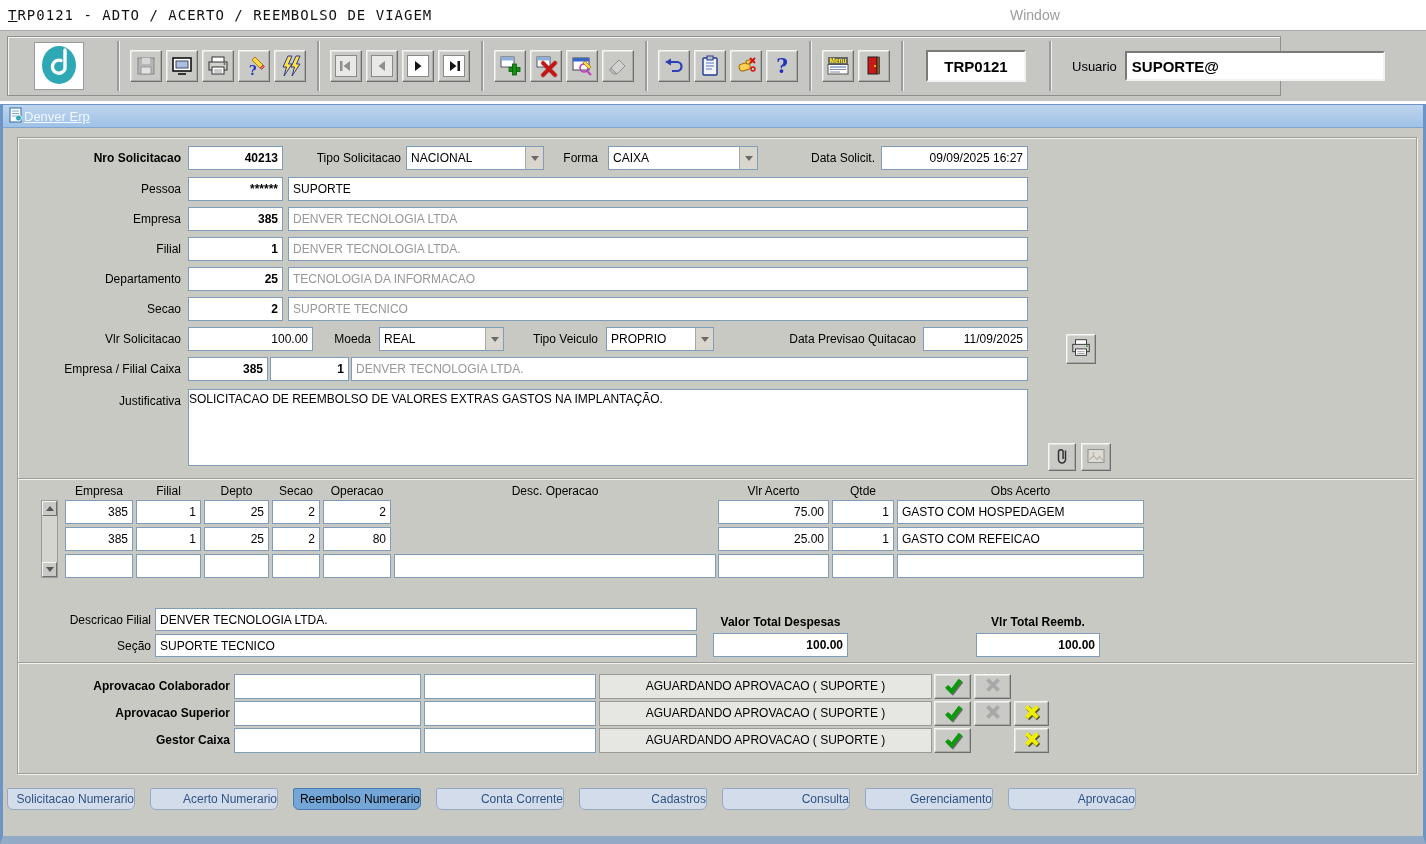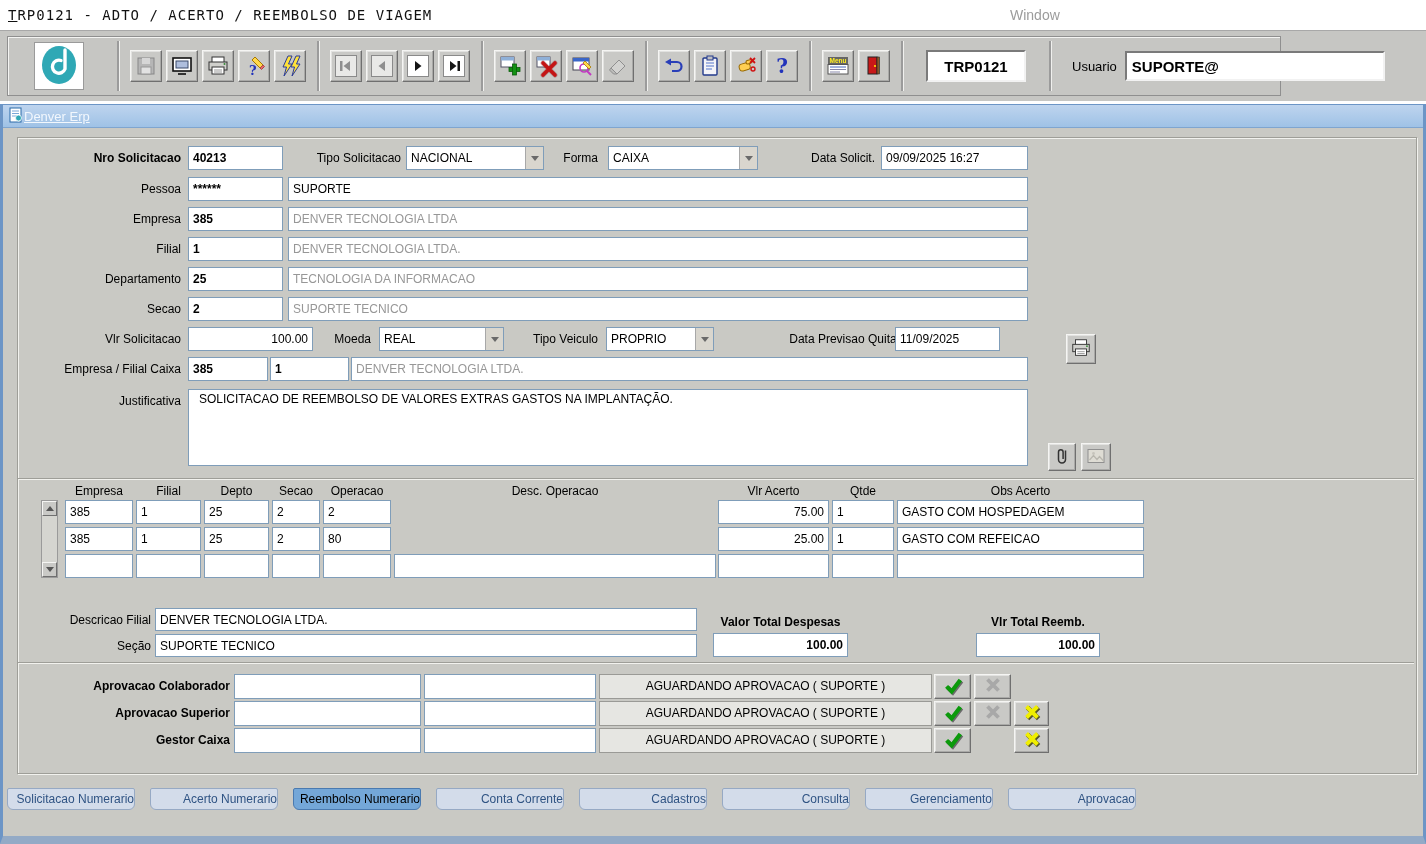--- a/index.html
+++ b/index.html
@@ -46,36 +46,36 @@
   .mdi-body{position:relative;width:100%;height:calc(100% - 23px);}
 
   .frame{position:absolute;left:14px;top:9px;width:1398px;height:635px;border:1px solid #9e9e98;
          box-shadow:inset 1px 1px 0 #f2f2ee,1px 1px 0 #f2f2ee;}
   .hsep{position:absolute;left:15px;width:1396px;height:1px;background:#9e9e98;box-shadow:0 1px 0 #f2f2ee;}
 
   .lbl{position:absolute;height:24px;line-height:24px;text-align:right;white-space:nowrap;}
   .lbl.b{font-weight:bold;}
   .fld{position:absolute;height:24px;box-sizing:border-box;background:#fff;border:1px solid #7f9db9;
        padding:0 4px;font-size:12px;line-height:22px;white-space:nowrap;overflow:hidden;}
-  .fld.c{text-align:left;}
+  .fld.c{text-align:right;}
   .fld.r{text-align:right;}
   .fld.b{font-weight:bold;}
   .fld.g{color:#979797;}
   .fld.status{background:#e6e6e2;border:1px solid #9a9a96;text-align:center;line-height:23px;}
 
   .combo{position:absolute;height:24px;box-sizing:border-box;background:#fff;border:1px solid #7f9db9;}
   .combo .cval{position:absolute;left:4px;top:0;line-height:22px;white-space:nowrap;}
   .combo .cbtn{position:absolute;right:0;top:0;bottom:0;width:17px;background:#d9d6ce;
                border-left:1px solid #a8a8a8;display:flex;align-items:center;justify-content:center;}
   .tri{width:0;height:0;border-left:4px solid transparent;border-right:4px solid transparent;
        border-top:5px solid #6a6a6a;}
 
   .justif{position:absolute;left:185px;top:261px;width:840px;height:77px;box-sizing:border-box;
           border:1px solid #7f9db9;font-family:"Liberation Sans",sans-serif;font-size:12px;
-          padding:2px 10px;resize:none;background:#fff;}
+          padding:2px 0;resize:none;background:#fff;}
 
   .sq-btn{position:absolute;background:#c9c9c6;border:1px solid;border-color:#f5f5f3 #6f6f6f #6f6f6f #f5f5f3;
           box-shadow:inset -1px -1px 0 #a9a9a7,inset 1px 1px 0 #e2e2e0;
           display:flex;align-items:center;justify-content:center;padding:0;}
 
   
   .gh{position:absolute;top:356px;height:14px;line-height:14px;text-align:center;font-size:12px;}
   .co0{left:62px;width:68px;}  .co1{left:133px;width:65px;} .co2{left:201px;width:65px;}
   .co3{left:269px;width:48px;} .co4{left:320px;width:68px;} .co5{left:391px;width:322px;}
   .co6{left:715px;width:111px;}.co7{left:829px;width:62px;} .co8{left:894px;width:247px;}
@@ -372,21 +372,21 @@
           </span>
       </div>
       <div class="lbl" style="left:510px;top:199px;width:85px">Tipo Veiculo</div>
       <div class="combo" style="left:603px;top:199px;width:108px">
         <span class="cval">PROPRIO</span>
         <span class="cbtn">
             <span class="tri"></span>
           </span>
       </div>
       <div class="lbl" style="left:760px;top:199px;width:153px">Data Previsao Quitacao</div>
-      <div class="fld c" style="left:892px;top:199px;width:105px">11/09/2025</div>
+      <div class="fld c" style="left:920px;top:199px;width:105px">11/09/2025</div>
       <button class="sq-btn" style="left:1063px;top:206px;width:30px;height:30px">
           <span><svg width="22" height="22" viewBox="0 0 24 24">
               <rect x="6" y="3" width="12" height="6" fill="#fff" stroke="#333"></rect>
               <rect x="3" y="8" width="18" height="8" fill="#d0d0cc" stroke="#333"></rect>
               <rect x="6" y="13" width="12" height="7" fill="#fff" stroke="#333"></rect>
               <line x1="8" y1="16" x2="16" y2="16" stroke="#999"></line>
               <line x1="8" y1="18" x2="16" y2="18" stroke="#999"></line>
               <circle cx="18.5" cy="10" r="1" fill="#3a8a3a"></circle>
             </svg></span>
         </button>

